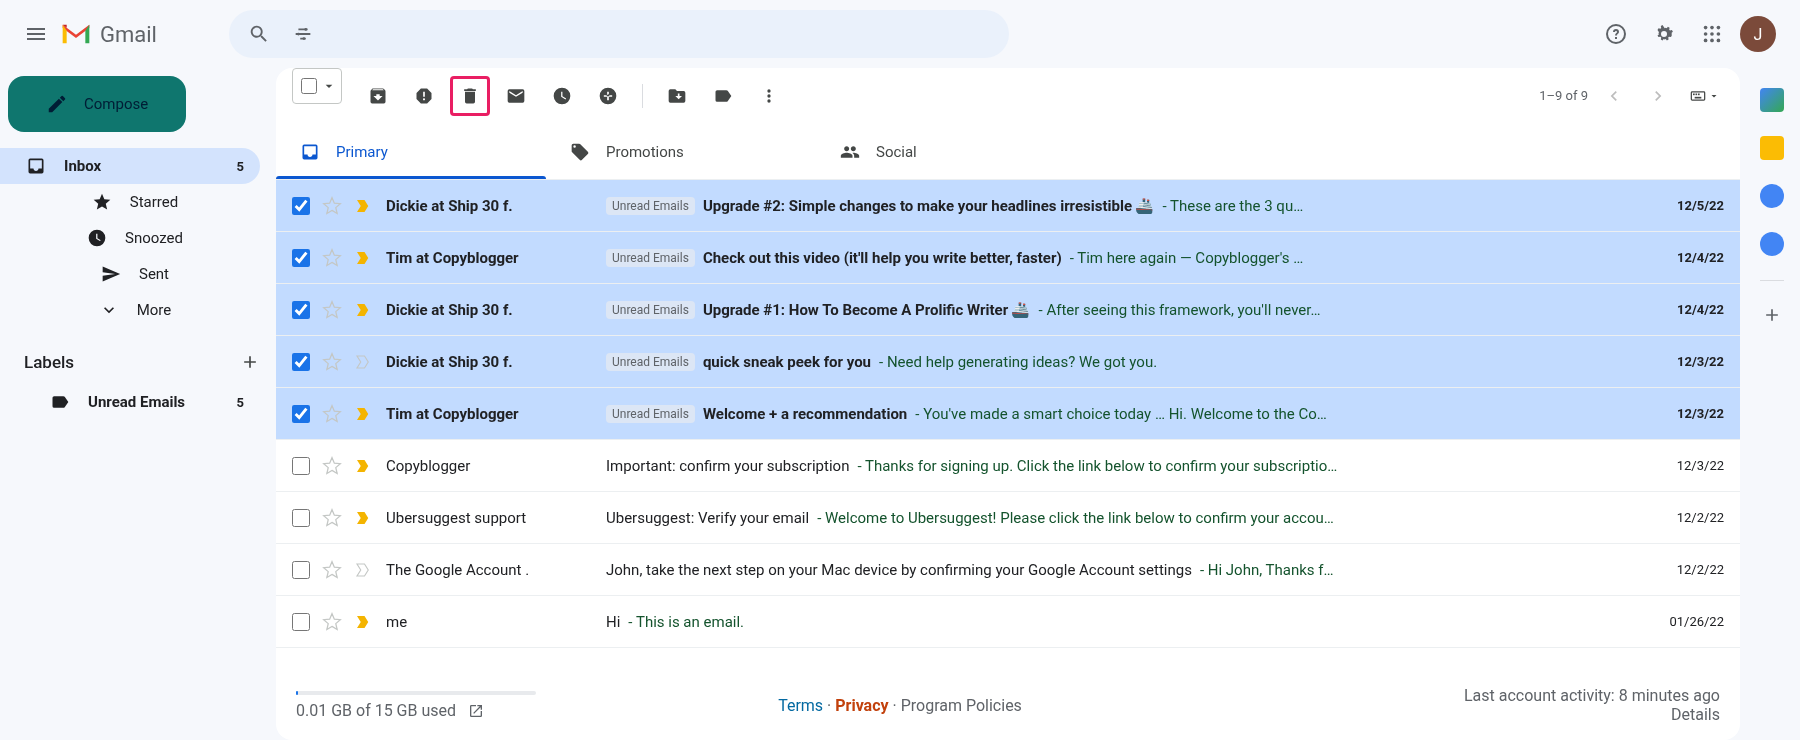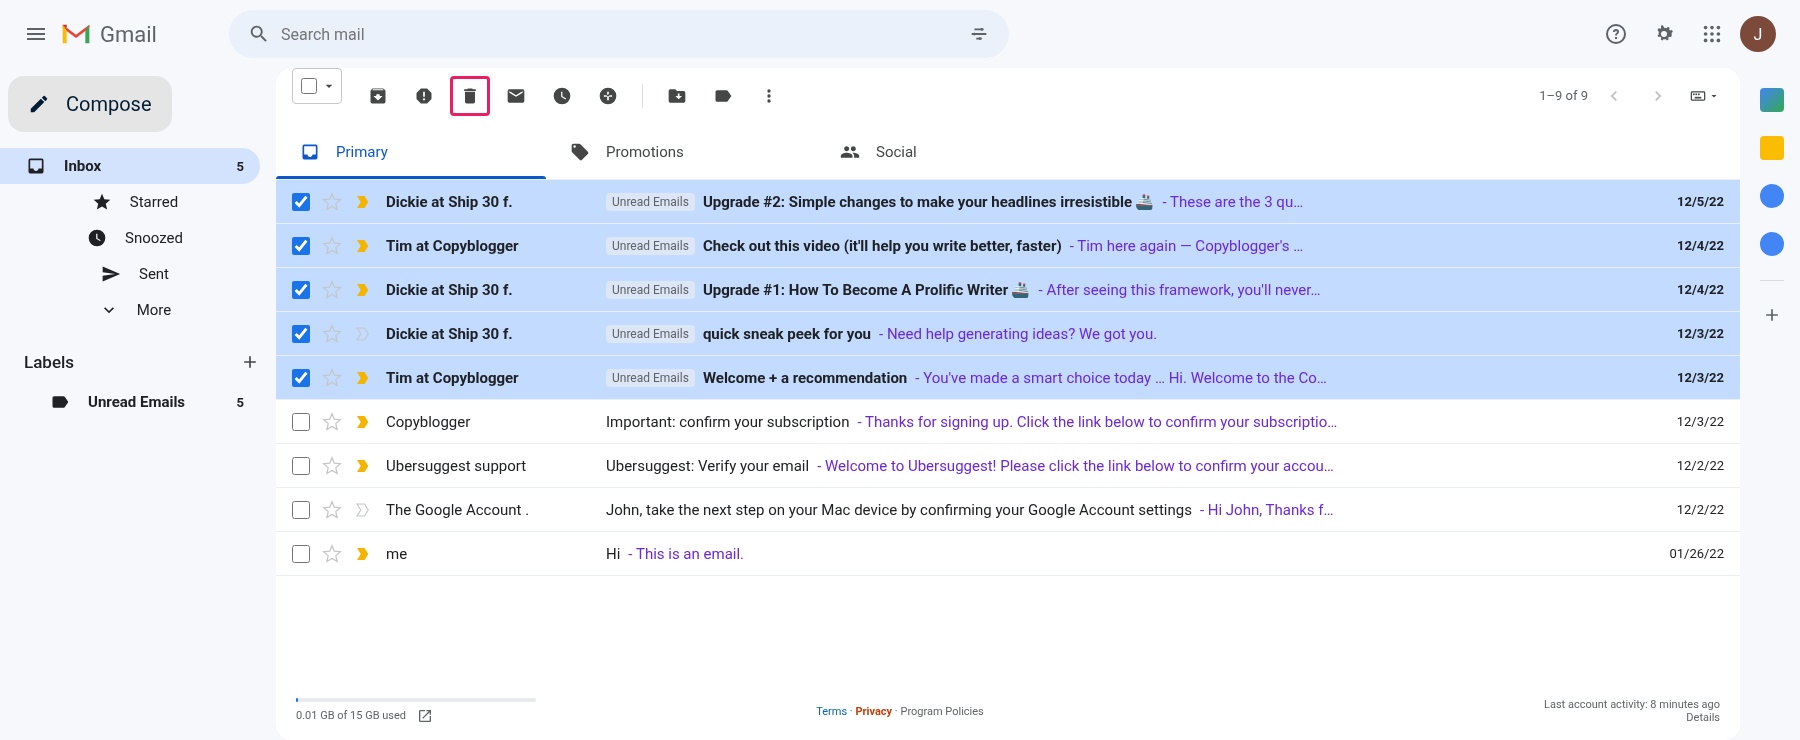--- a/index.html
+++ b/index.html
@@ -11,21 +11,21 @@
 .gmail-text { font-size:22px; color:#5f6368; }
 .search-container { flex:1; max-width:780px; margin-left:72px; }
 .search-bar { display:flex; align-items:center; background:#eaf1fb; border-radius:28px; height:48px; padding:0 8px; }
 .search-bar .icon-btn { width:44px; height:44px; display:flex; align-items:center; justify-content:center; border-radius:50%; }
 .search-input { flex:1; border:none; background:transparent; font-size:16px; outline:none; color:#5f6368; }
 .header-right { margin-left:auto; display:flex; align-items:center; gap:8px; padding-right:8px; }
 .icon-btn { width:40px; height:40px; display:flex; align-items:center; justify-content:center; border-radius:50%; cursor:pointer; color:#5f6368; }
 .avatar { width:36px; height:36px; border-radius:50%; background:#7b4a3a; color:#fff; display:flex; align-items:center; justify-content:center; font-size:16px; }
 .main { display:flex; height:calc(100% - 68px); }
 .sidebar { width:276px; padding-top:8px; }
-.compose-btn { display:flex; align-items:center; gap:16px; background:#e5e5e5; border:none; border-radius:16px; padding:18px 20px; margin-left:8px; font-size:20px; cursor:pointer; color:#001d35; height:56px; }
+.compose-btn { display:flex; align-items:center; gap:16px; background:#0f766e; border:none; border-radius:16px; padding:18px 38px; margin-left:8px; font-size:15px; cursor:pointer; color:#001d35; height:56px; }
 .nav-list { margin-top:16px; }
 .nav-item { display:flex; align-items:center; height:36px; padding:0 16px 0 26px; border-radius:0 18px 18px 0; margin-right:16px; cursor:pointer; font-size:15px; gap:18px;justify-content:center; }
 .nav-item.active { background:#d3e3fd; font-weight:bold; }
 .nav-item .count { margin-left:auto; font-size:13px; }
 .labels-section { margin-top:24px; padding:0 16px 0 24px; }
 .labels-header { display:flex; align-items:center; justify-content:space-between; font-size:17px; font-weight:500; margin-bottom:12px; }
 .label-item { display:flex; align-items:center; height:36px; padding:0 16px 0 26px; gap:18px; font-size:15px; font-weight:bold; cursor:pointer; }
 .label-item .count { margin-left:auto; font-size:13px; }
 .content { flex:1; background:#fff; border-radius:16px; margin-right:60px; overflow:hidden; display:flex; flex-direction:column; }
 .toolbar { display:flex; height:56px; padding:0 16px; border-bottom:1px solid #fff; }
@@ -35,34 +35,34 @@
 .toolbar-btn { width:40px; height:40px; display:flex; align-items:center; justify-content:center; border-radius:50%; cursor:pointer; color:#444746; }
 .delete-highlight { border:3px solid #e91e63; border-radius:4px; }
 .toolbar-sep { width:1px; height:24px; background:#dadce0; margin:0 8px; }
 .toolbar-right { margin-left:auto; display:flex; align-items:center; gap:8px; color:#5f6368; font-size:13px; }
 .pagination-btn { width:36px; height:36px; display:flex; align-items:center; justify-content:center; border-radius:50%; color:#bdbdbd; cursor:pointer; }
 .category-tabs { display:flex; height:56px; border-bottom:1px solid #eceff1; }
 .cat-tab { display:flex; align-items:center; gap:16px; padding:0 24px; width:270px; cursor:pointer; font-size:15px; color:#444746; position:relative; }
 .cat-tab.active { color:#0b57d0; }
 .cat-tab.active::after { content:''; position:absolute; bottom:0; left:0; right:0; height:3px; background:#0b57d0; border-radius:3px 3px 0 0; }
 .email-list { flex:1; overflow-y:auto; }
-.email-row { display:flex; align-items:center; height:44px; padding:8px 16px; border-bottom:1px solid #eceff1; cursor:pointer; font-size:15px; }
+.email-row { display:flex; align-items:center; height:52px; padding:8px 16px; border-bottom:1px solid #eceff1; cursor:pointer; font-size:15px; }
 .email-row.selected { background:#c2dbff; }
 .email-row.unread { font-weight:bold; }
 .email-row input[type=checkbox] { width:18px; height:18px; margin-right:12px; accent-color:#1a73e8; }
 .star { width:20px; margin-right:12px; color:#c4c7c5; cursor:pointer; }
 .importance { width:20px; margin-right:12px; }
 .sender { width:220px; flex-shrink:0; }
 .email-content { flex:1; display:flex; align-items:center; gap:8px; min-width:0; overflow:hidden; white-space:nowrap; }
 .label-chip { background:#e8eaed; font-size:12px; padding:2px 6px; border-radius:4px; font-weight:normal; color:#5f6368; }
 .email-row.selected .label-chip { background:#dce6f5; }
 .subject { }
-.snippet { color:#6d28d9; font-weight:normal; }
+.snippet { color:#14532d; font-weight:normal; }
 .date { width:80px; text-align:right; flex-shrink:0; font-size:13px; }
-.footer { display:flex; align-items:center; padding:16px 20px; font-size:11px; color:#5f6368; }
+.footer { display:flex; align-items:center; padding:16px 20px; font-size:16px; color:#5f6368; }
 .storage-bar { width:240px; height:4px; background:#e8eaed; border-radius:2px; margin-bottom:6px; }
 .storage-bar-fill { width:2px; height:100%; background:#1a73e8; border-radius:2px; }
 .footer-center { position:absolute; left:50%; transform:translateX(-50%); }
 .footer-right { margin-left:auto; text-align:right; }
 .side-panel { position:absolute; right:0; top:68px; width:56px; display:flex; flex-direction:column; align-items:center; gap:24px; padding-top:20px; }
 .side-app { width:24px; height:24px; border-radius:4px; cursor:pointer; }
 svg { display:block; }
 </style>
 </head>
 <body>
@@ -83,21 +83,20 @@
       </svg>
     <span class="gmail-text">Gmail</span>
   </div>
   <div class="search-container">
     <div class="search-bar">
       <div class="icon-btn">
           <svg width="22" height="22" viewBox="0 0 24 24">
             <path fill="#5f6368" d="M15.5 14h-.79l-.28-.27a6.5 6.5 0 10-.7.7l.27.28v.79l5 4.99L20.49 19l-4.99-5zm-6 0A4.5 4.5 0 1114 9.5 4.5 4.5 0 019.5 14z"></path>
           </svg>
         </div>
-      <input class="search-input" placeholder="Search mail" style="">
       <div class="icon-btn">
           <svg width="22" height="22" viewBox="0 0 24 24">
             <path fill="#5f6368" d="M7 6h10v2H7zm-3 5h16v2H4zm5 5h6v2H9z"></path>
             <circle cx="15" cy="7" r="1.5" fill="#5f6368"></circle>
             <circle cx="7" cy="12" r="1.5" fill="#5f6368"></circle>
             <circle cx="13" cy="17" r="1.5" fill="#5f6368"></circle>
           </svg>
         </div>
     </div>
   </div>

